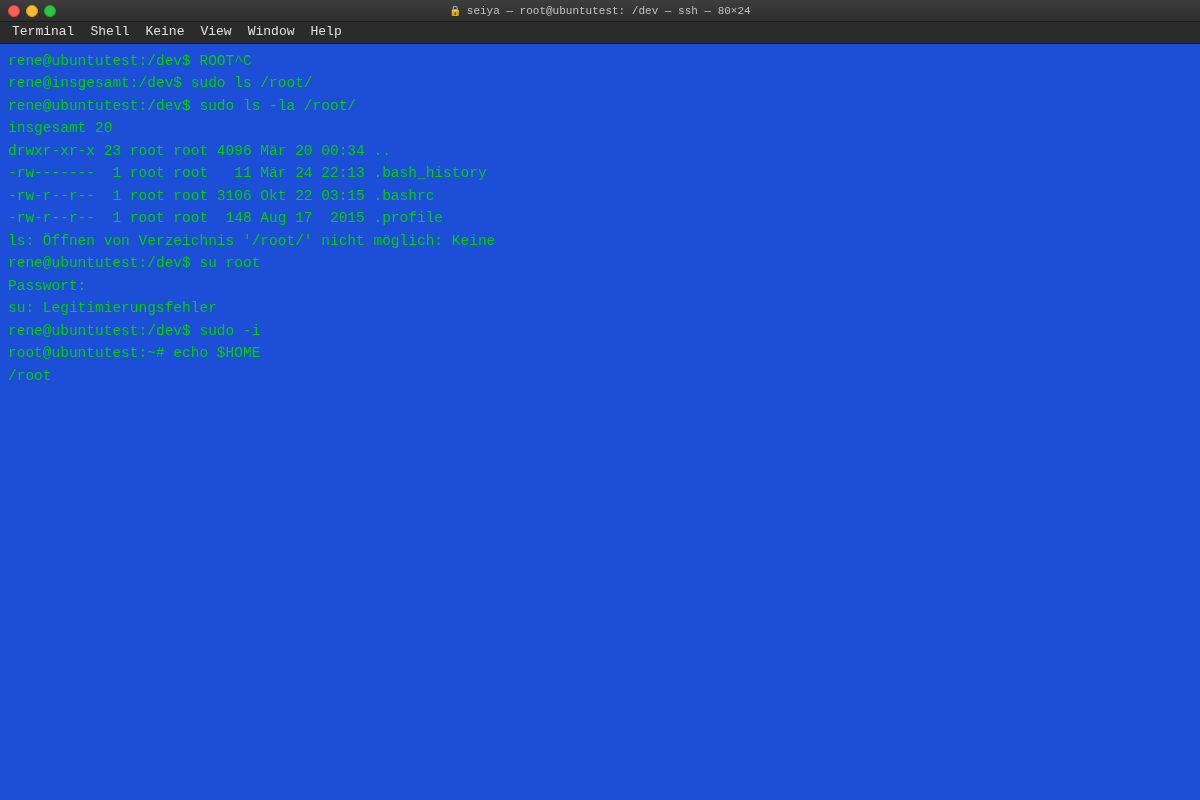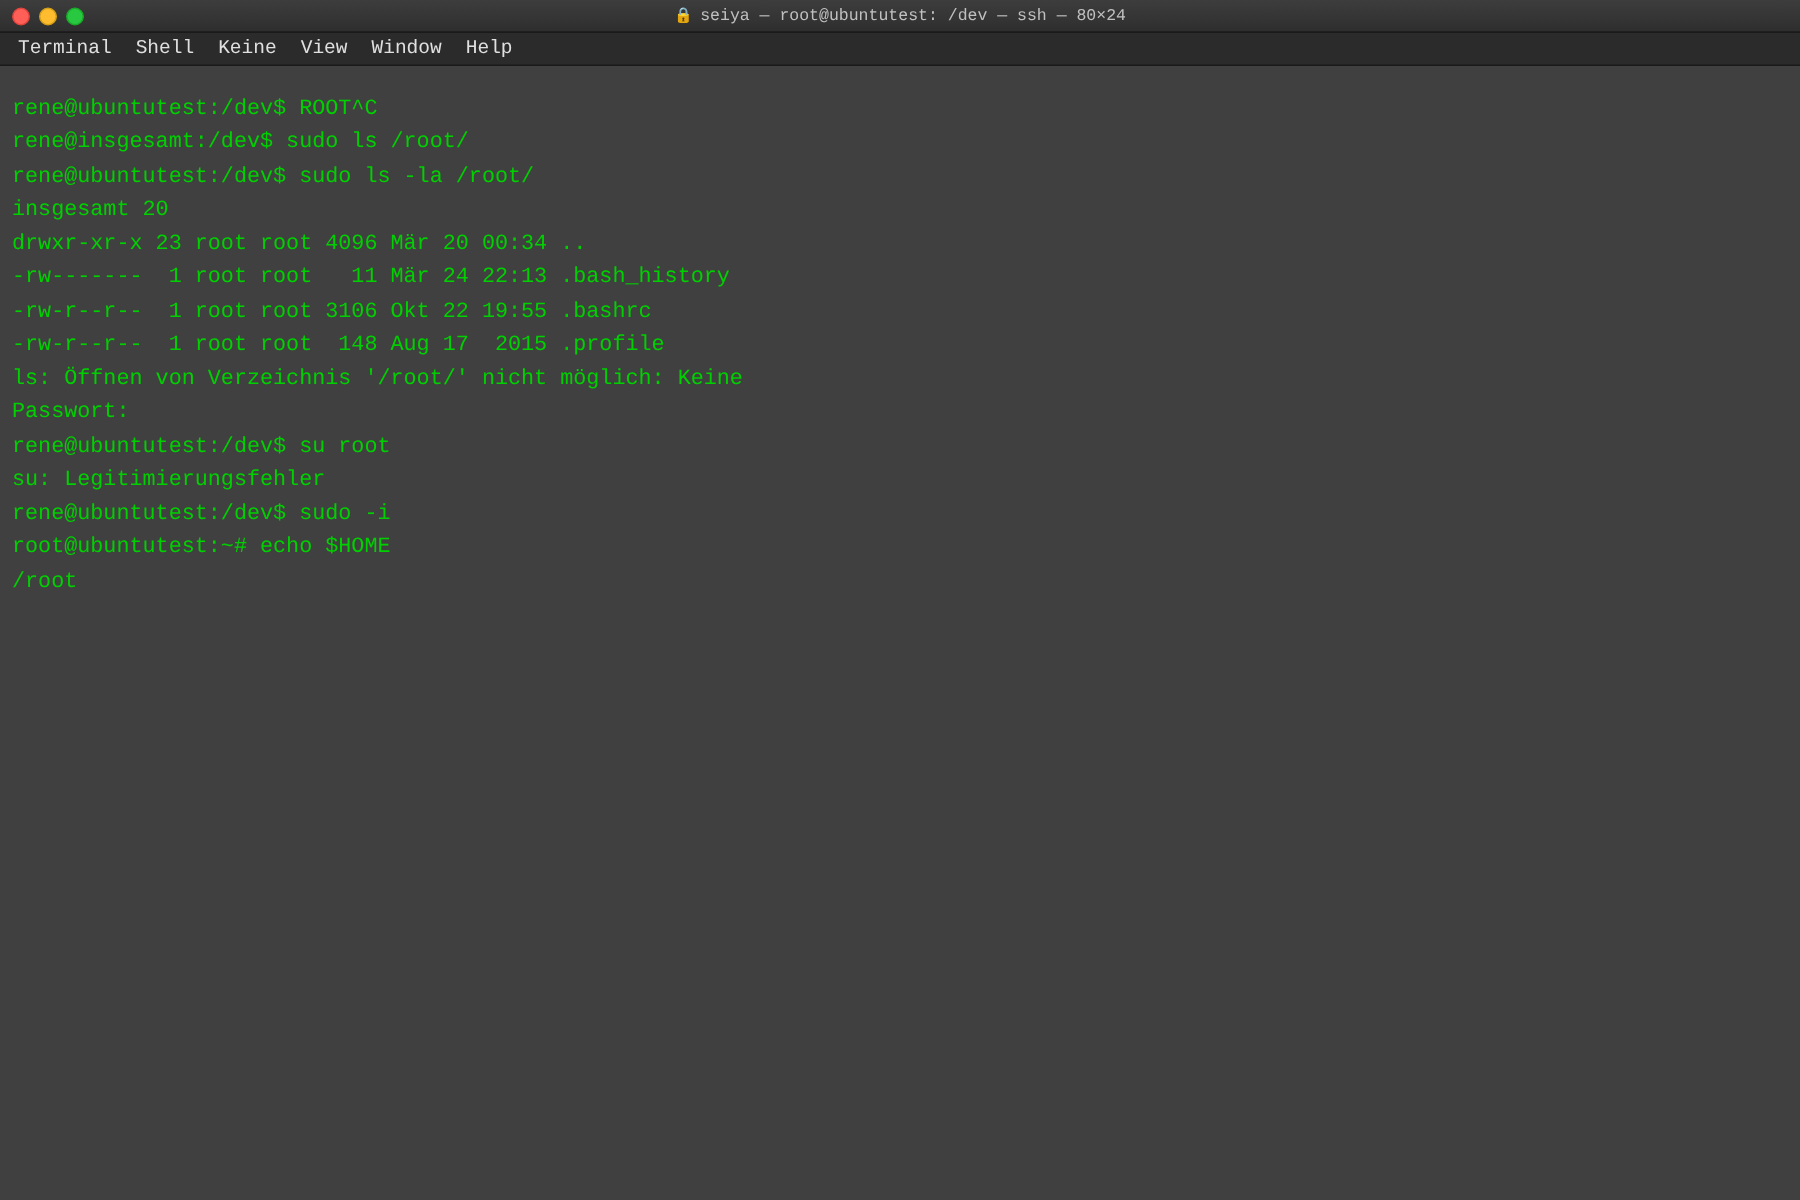--- a/index.html
+++ b/index.html
@@ -67,22 +67,22 @@
 
     .menu-item {
       color: #e0e0e0;
       font-size: 13px;
       padding: 2px 8px;
       cursor: default;
     }
 
     
     .terminal {
-      background: #404040;
-      padding: 18px 8px;
+      background: #1d4ed8;
+      padding: 6px 8px;
       height: calc(800px - 44px);
       overflow: hidden;
       font-size: 14.5px;
       line-height: 1.55;
     }
 
     .prompt {
       color: #00d000;
     }
 
@@ -123,22 +123,22 @@
     <span class="menu-item">Help</span>
   </div>
 
 <div class="terminal" id="terminal">
     <div class="line prompt">rene@ubuntutest:/dev$ ROOT^C</div>
     <div class="line prompt">rene@insgesamt:/dev$ sudo ls /root/</div>
     <div class="line prompt">rene@ubuntutest:/dev$ sudo ls -la /root/</div>
     <div class="line output">insgesamt 20</div>
     <div class="line output">drwxr-xr-x 23 root root 4096 Mär 20 00:34 ..</div>
     <div class="line output">-rw-------  1 root root   11 Mär 24 22:13 .bash_history</div>
-    <div class="line output">-rw-r--r--  1 root root 3106 Okt 22 19:55 .bashrc</div>
+    <div class="line output">-rw-r--r--  1 root root 3106 Okt 22 03:15 .bashrc</div>
     <div class="line output">-rw-r--r--  1 root root  148 Aug 17  2015 .profile</div>
     <div class="line output">ls: Öffnen von Verzeichnis '/root/' nicht möglich: Keine</div>
+    <div class="line prompt">rene@ubuntutest:/dev$ su root</div>
     <div class="line output">Passwort:</div>
-    <div class="line prompt">rene@ubuntutest:/dev$ su root</div>
     <div class="line output">su: Legitimierungsfehler</div>
     <div class="line prompt">rene@ubuntutest:/dev$ sudo -i</div>
     <div class="line root-prompt">root@ubuntutest:~# echo $HOME</div>
     <div class="line output">/root</div>
   </div>
 
 </body></html>

